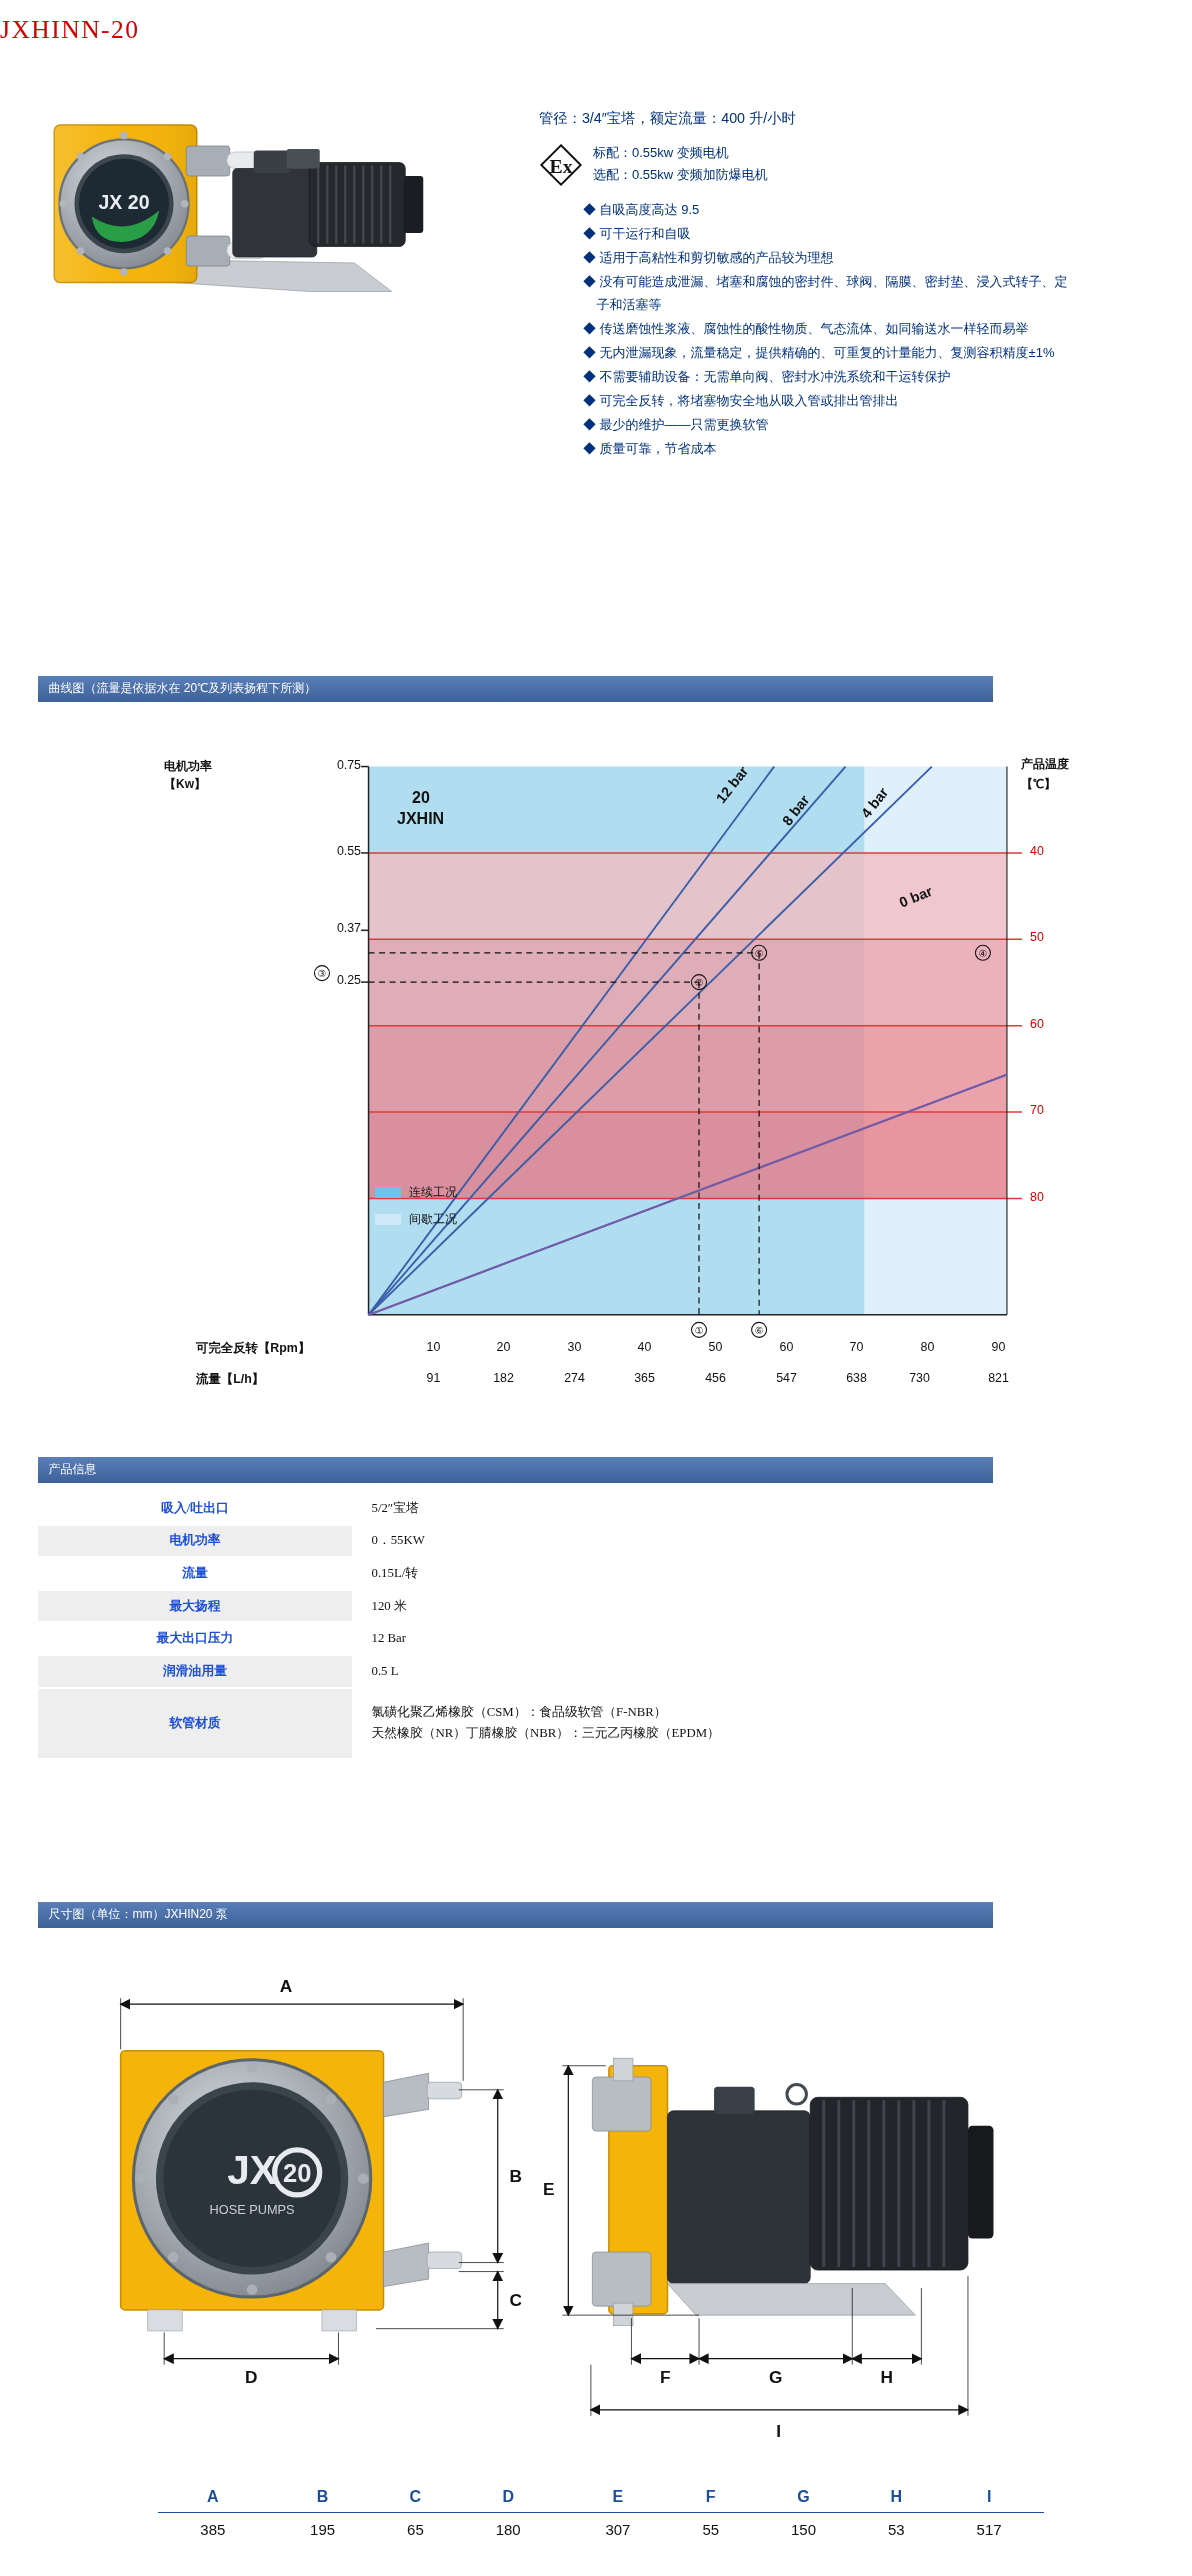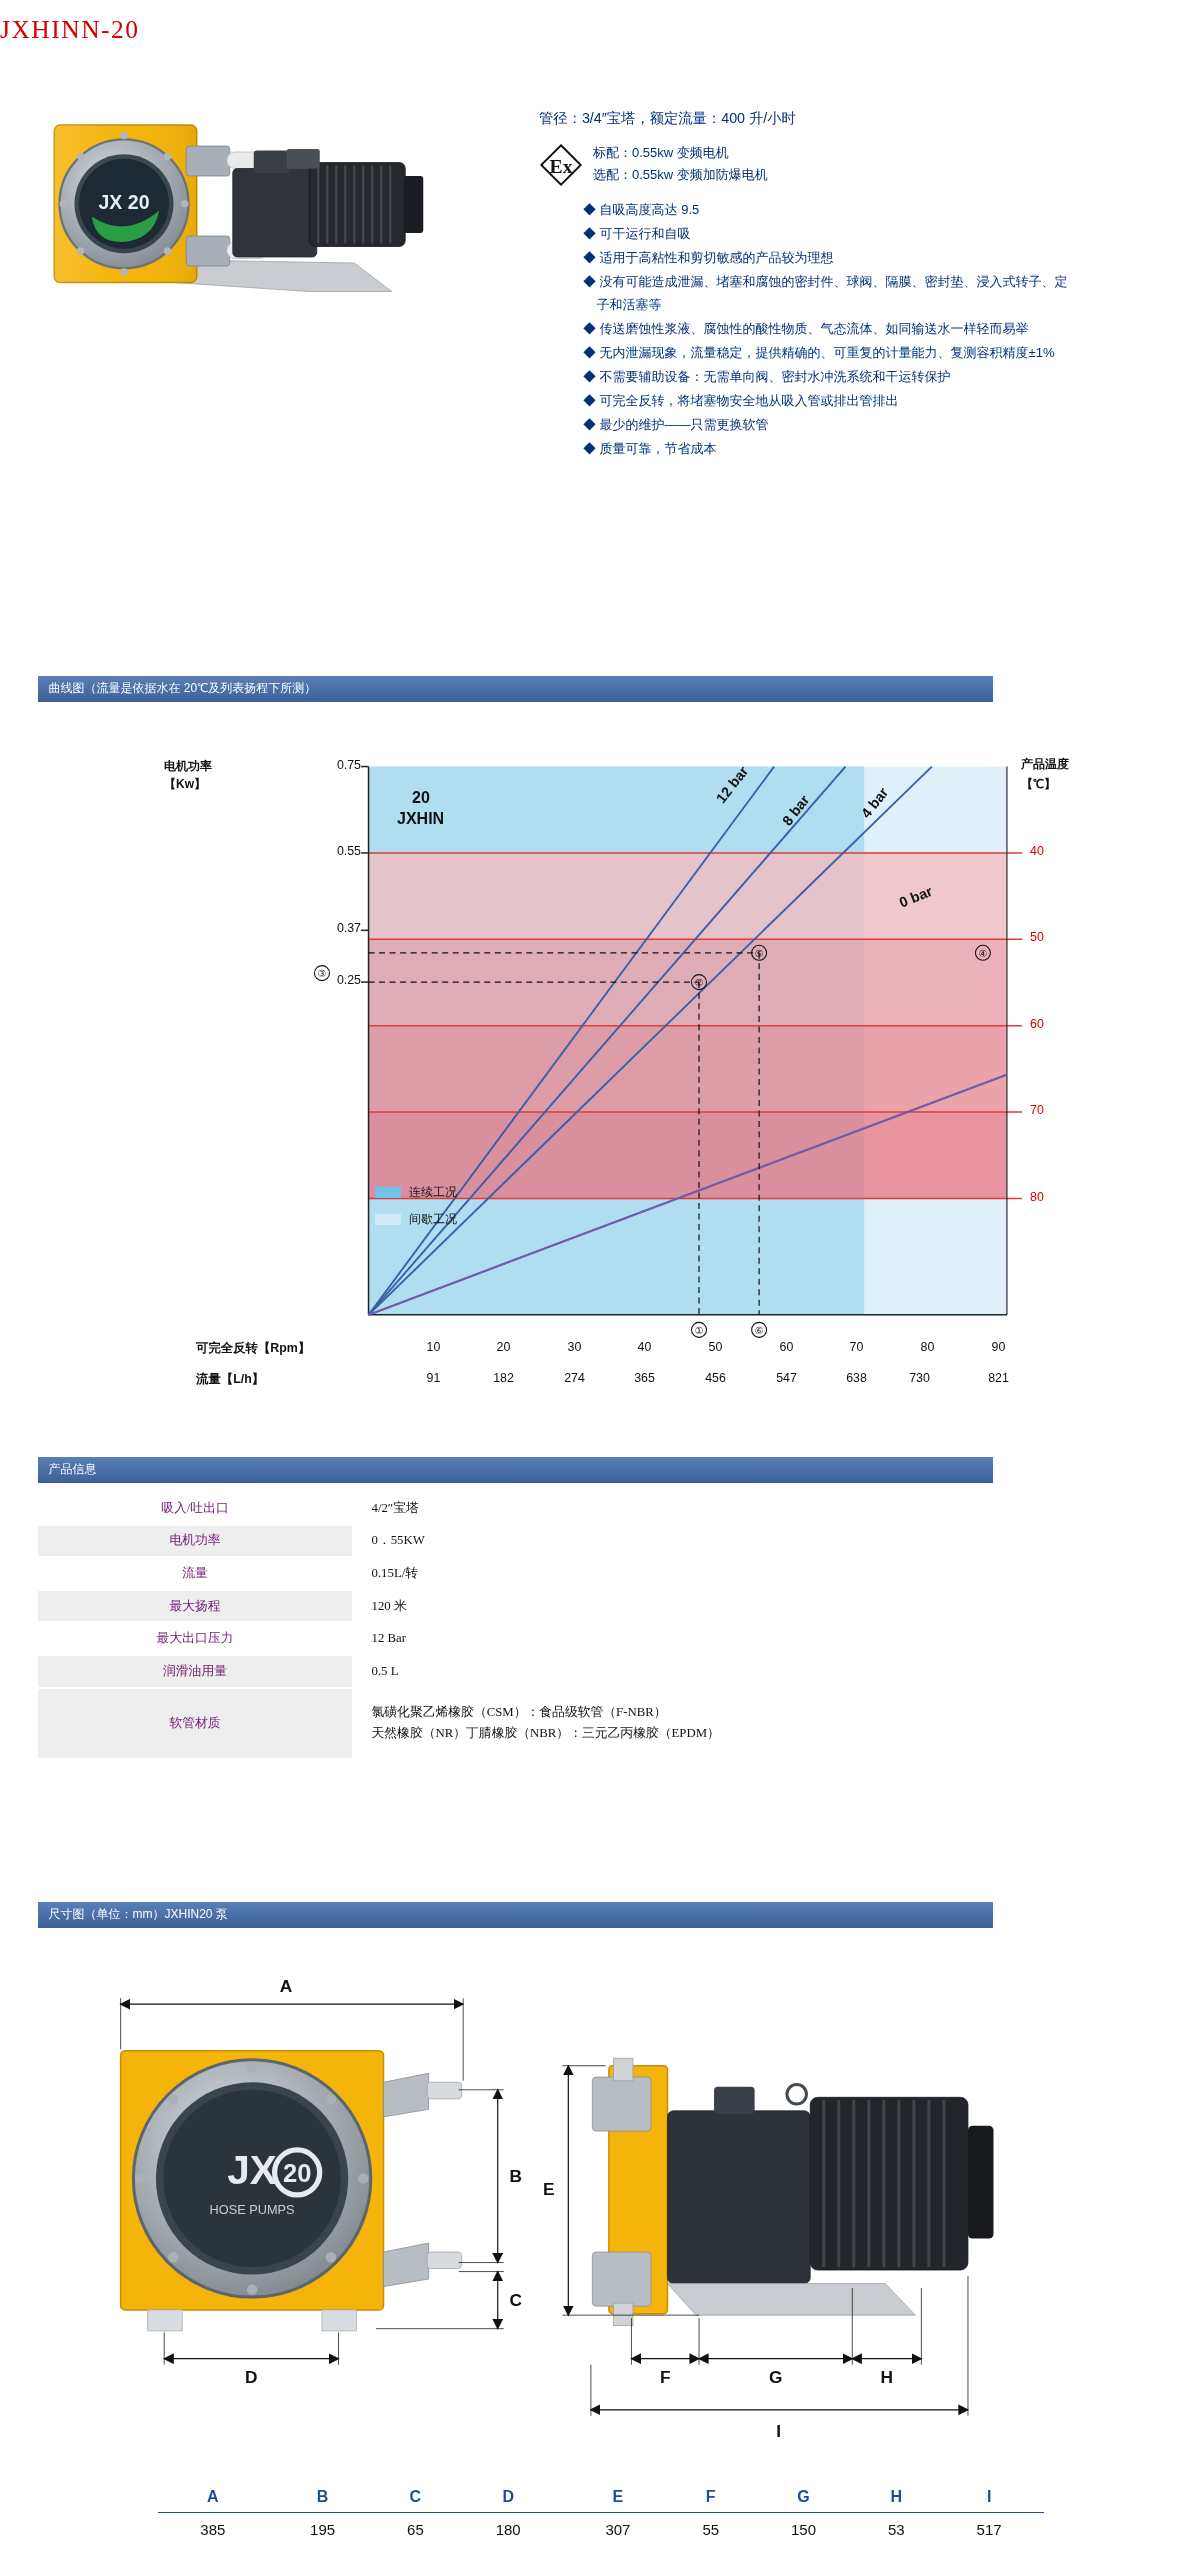--- a/index.html
+++ b/index.html
@@ -73,21 +73,21 @@
     position:absolute;font-family:"Liberation Sans", sans-serif;font-size:12.4px;color:#111;text-align:center;width:45px;
   }
 
   
   .info-table{
     position:absolute;left:38px;top:1493px;width:1117px;
     border-collapse:collapse;font-family:"Liberation Serif", serif;font-size:12.8px;
   }
   .info-table td{padding:6.8px 10.5px;vertical-align:middle;}
   .info-table td.k{
-    width:293px;background:#eeeeee;text-align:center;color:#701a75;
+    width:293px;background:#eeeeee;text-align:center;color:#1d4ed8;font-weight:bold;
   }
   .info-table td.k.alt{background:#ffffff;}
   .info-table td.v{background:#ffffff;color:#111;padding-left:19.5px;}
   .info-table tr{border-bottom:2.3px solid #ffffff;}
 
   
   .dim-wrap{position:absolute;left:38px;top:1953px;width:1117px;height:541px;}
 
   
   .dim-table{
@@ -325,21 +325,21 @@
     <div class="bottom-val" style="left:859px;top:657px;">730</div>
     <div class="bottom-val" style="left:938px;top:657px;">821</div>
   </div>
 
   <div class="bar" id="bar-info">产品信息</div>
 
   <table class="info-table">
     <tbody>
       <tr>
         <td class="k alt">吸入/吐出口</td>
-        <td class="v">4/2″宝塔</td>
+        <td class="v">5/2″宝塔</td>
       </tr>
       <tr>
         <td class="k">电机功率</td>
         <td class="v">0．55KW</td>
       </tr>
       <tr>
         <td class="k alt">流量</td>
         <td class="v">0.15L/转</td>
       </tr>
       <tr>

